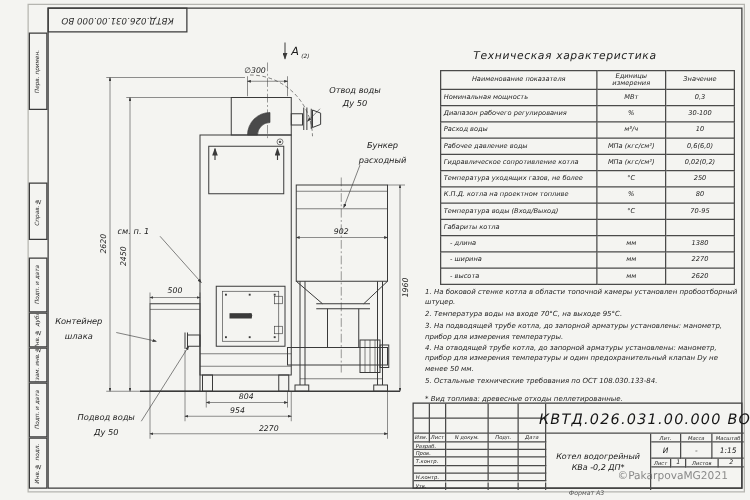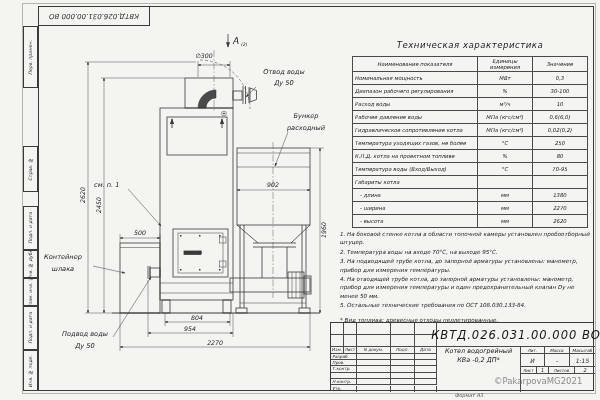--- a/index.html
+++ b/index.html
@@ -7,36 +7,36 @@
   .sheet{position:absolute;inset:0;background:#f4f4f1;}
   .edge{position:absolute;left:22px;top:3px;width:574px;height:391px;border:0.6px solid #b5b5b0;box-sizing:border-box;}
   .frame{position:absolute;left:38px;top:6px;width:556px;height:385px;border:1.4px solid #3a3a3a;box-sizing:border-box;}
   
   .tlbox{position:absolute;left:38px;top:6px;width:112px;height:20px;border:0.8px solid #3a3a3a;box-sizing:border-box;display:flex;align-items:center;justify-content:center;}
   .tlbox span{transform:rotate(180deg);font:italic 7px "DejaVu Sans",sans-serif;color:#2b2b2b;white-space:nowrap;}
   
   .vbox{position:absolute;left:23px;width:15px;border:0.8px solid #3a3a3a;box-sizing:border-box;display:flex;align-items:center;justify-content:center;overflow:hidden;}
   .vbox span{writing-mode:vertical-rl;transform:rotate(180deg);font:italic 4.6px "DejaVu Sans",sans-serif;color:#2b2b2b;white-space:nowrap;}
   
-  .spec-title{position:absolute;left:352px;top:40px;width:236px;text-align:center;font:italic 8.6px "DejaVu Sans",sans-serif;color:#1c1c1c;letter-spacing:.5px;}
+  .spec-title{position:absolute;left:334px;top:40px;width:236px;text-align:center;font:italic 8.6px "DejaVu Sans",sans-serif;color:#1c1c1c;letter-spacing:.5px;}
   table.spec{position:absolute;left:352px;top:56px;width:236px;border-collapse:collapse;}
   table.spec td,table.spec th{border:0.6px solid #4a4a4a;font:italic 5.3px "DejaVu Sans",sans-serif;color:#1c1c1c;padding:1px 2px;height:10px;}
   table.spec th{font-weight:normal;text-align:center;}
   td.n{text-align:left;white-space:pre;}
   td.u,td.v{text-align:center;width:50px;}
   
   .notes{position:absolute;left:340px;top:230px;width:252px;font:italic 5.6px "DejaVu Sans",sans-serif;color:#1c1c1c;line-height:1.5;}
   .notes p{margin:0 0 1px 0;}
   .notes p.fuel{margin-top:6px;}
   
   .tb{position:absolute;left:330px;top:322px;width:264px;height:69px;border:1.3px solid #3a3a3a;box-sizing:border-box;}
   .c{position:absolute;box-sizing:border-box;border-right:0.7px solid #4a4a4a;border-bottom:0.7px solid #4a4a4a;display:flex;align-items:center;justify-content:center;font:italic 4.2px "DejaVu Sans",sans-serif;color:#1c1c1c;overflow:hidden;}
   .c.lab{justify-content:flex-start;padding-left:1.5px;}
   .num{position:absolute;left:106px;top:0;width:158px;height:24px;border-bottom:0.7px solid #4a4a4a;box-sizing:border-box;display:flex;align-items:center;justify-content:center;font:italic 11.5px "DejaVu Sans",sans-serif;color:#161616;letter-spacing:1px;white-space:nowrap;}
-  .ttl{position:absolute;left:106px;top:24px;width:84px;height:45px;border-right:0.7px solid #4a4a4a;box-sizing:border-box;display:flex;flex-direction:column;align-items:center;font:italic 6.4px "DejaVu Sans",sans-serif;color:#161616;text-align:center;line-height:1.4;}
+  .ttl{position:absolute;left:106px;top:24px;width:84px;height:45px;border-right:0.7px solid #4a4a4a;box-sizing:border-box;display:flex;flex-direction:column;align-items:center;justify-content:center;font:italic 6.4px "DejaVu Sans",sans-serif;color:#161616;text-align:center;line-height:1.4;}
   .logo{position:absolute;left:190px;top:51px;width:74px;height:18px;display:flex;align-items:center;justify-content:center;gap:2px;}
   .logo .bars{width:7px;height:11px;background:repeating-linear-gradient(90deg,#222 0 1.6px,#f4f4f1 1.6px 3px);}
   .logo .kv{font:bold italic 10px "DejaVu Sans",sans-serif;color:#111;letter-spacing:.5px;}
   .logo .co{font:3.4px "DejaVu Sans",sans-serif;color:#333;line-height:1.3;text-align:left;}
   .fmt{position:absolute;left:455px;top:392px;font:italic 5px "DejaVu Sans",sans-serif;color:#555;}
   .wm{position:absolute;left:494px;top:376px;font:8.5px "DejaVu Sans",sans-serif;color:rgba(110,110,110,.8);white-space:nowrap;z-index:9;}
   svg text{font:italic 6.2px "DejaVu Sans",sans-serif;fill:#1c1c1c;}
   svg text.big{font-size:9px;}
   svg text.sm{font-size:4.6px;}
   svg text.call{font-size:6.6px;}

